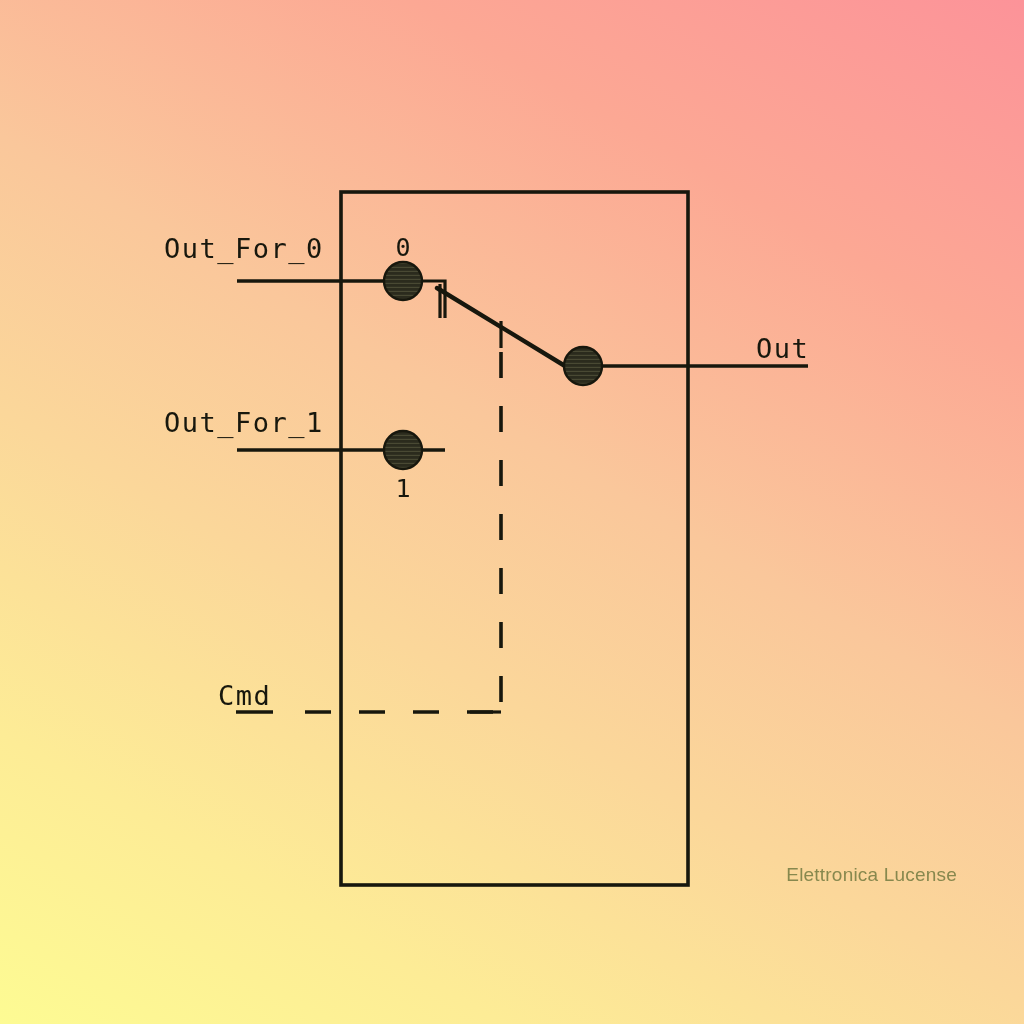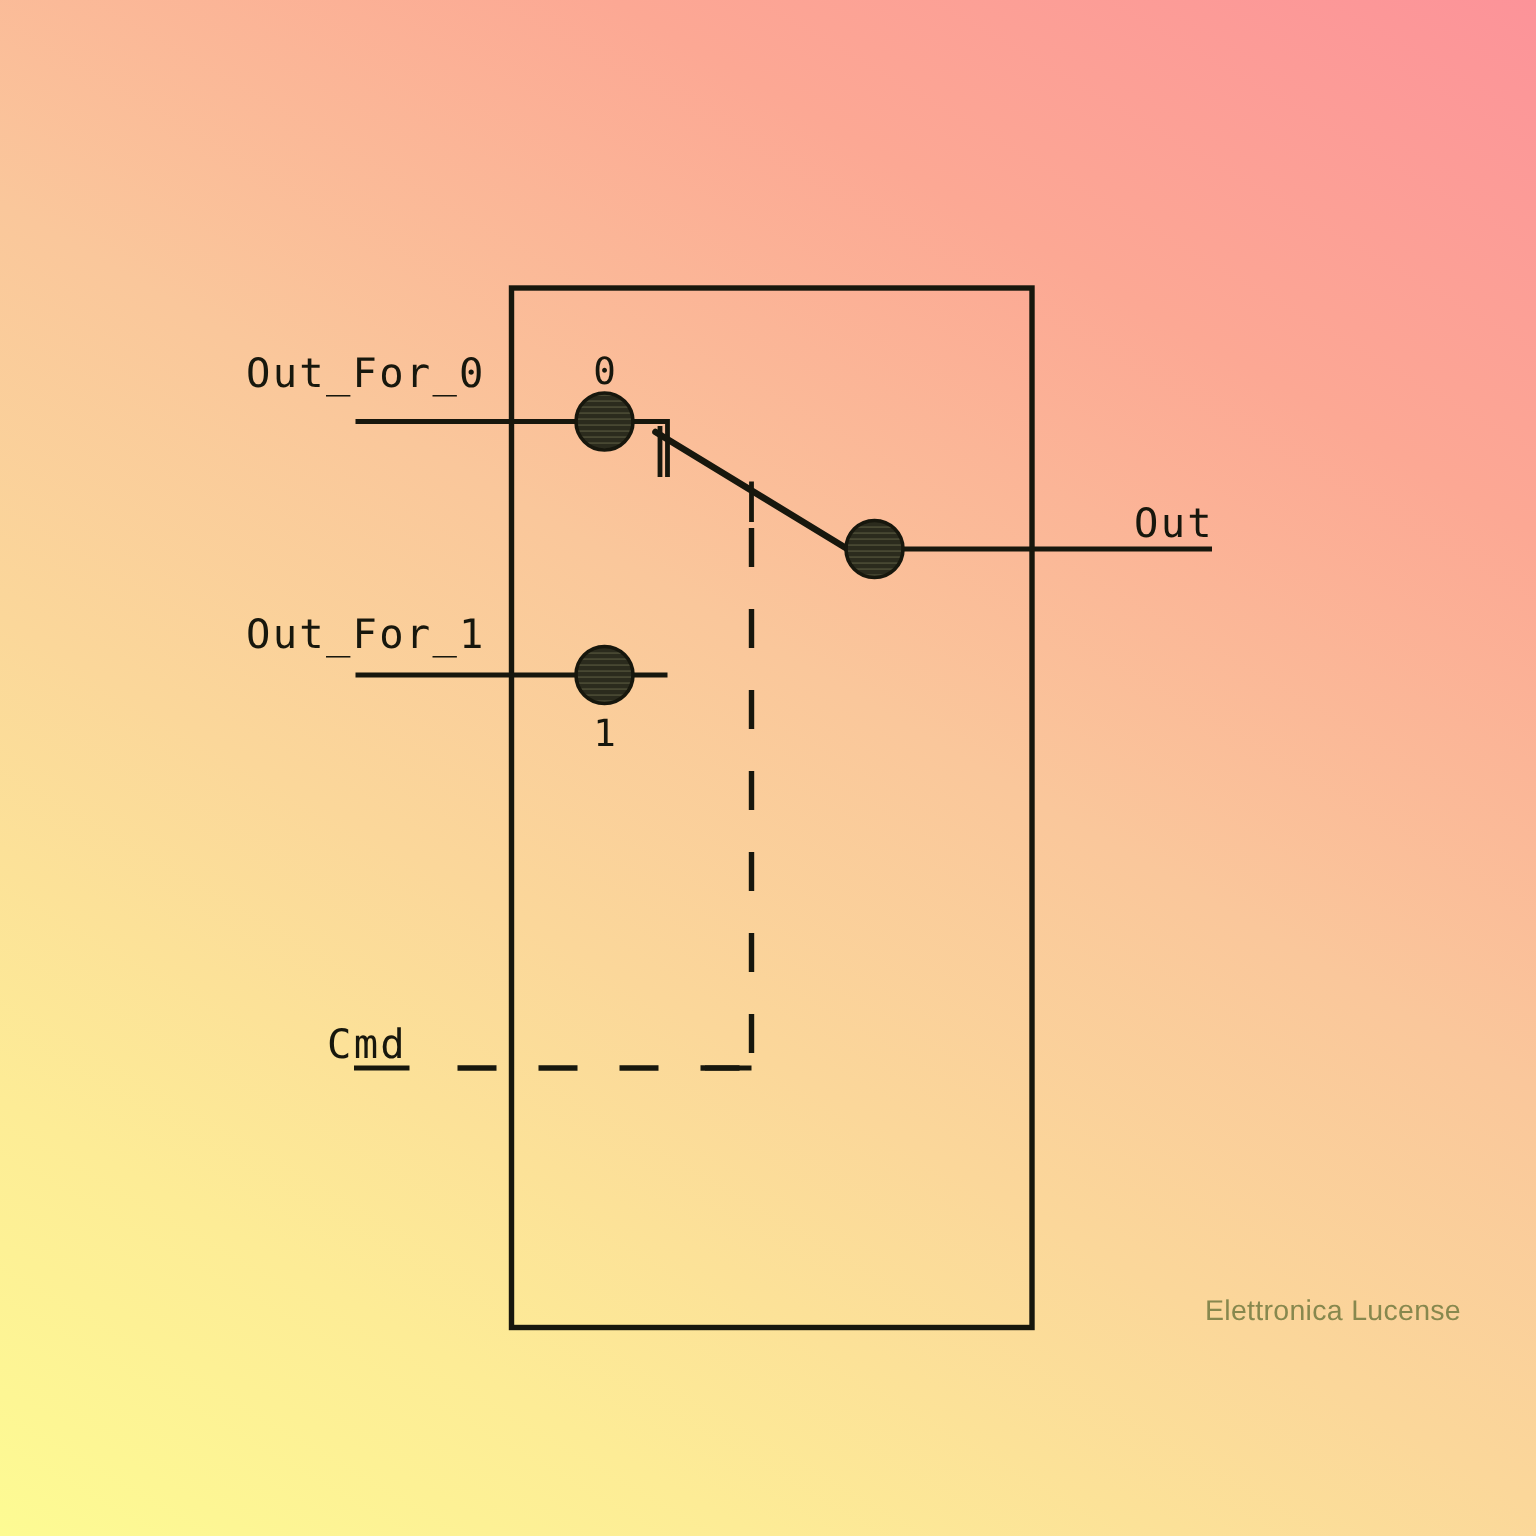--- a/index.html
+++ b/index.html
@@ -27,21 +27,21 @@
   }
   svg.diagram {
     position: absolute;
     inset: 0;
     width: 1024px;
     height: 1024px;
     display: block;
   }
   .watermark {
     position: absolute;
-    right: 50px;
+    right: 67px;
     bottom: 34px;
     font-family: "Liberation Sans", sans-serif;
     font-size: 19px;
     color: #87884e;
     letter-spacing: 0.2px;
     white-space: nowrap;
     user-select: none;
     margin-left: 44px;
   }
   .lbl {

